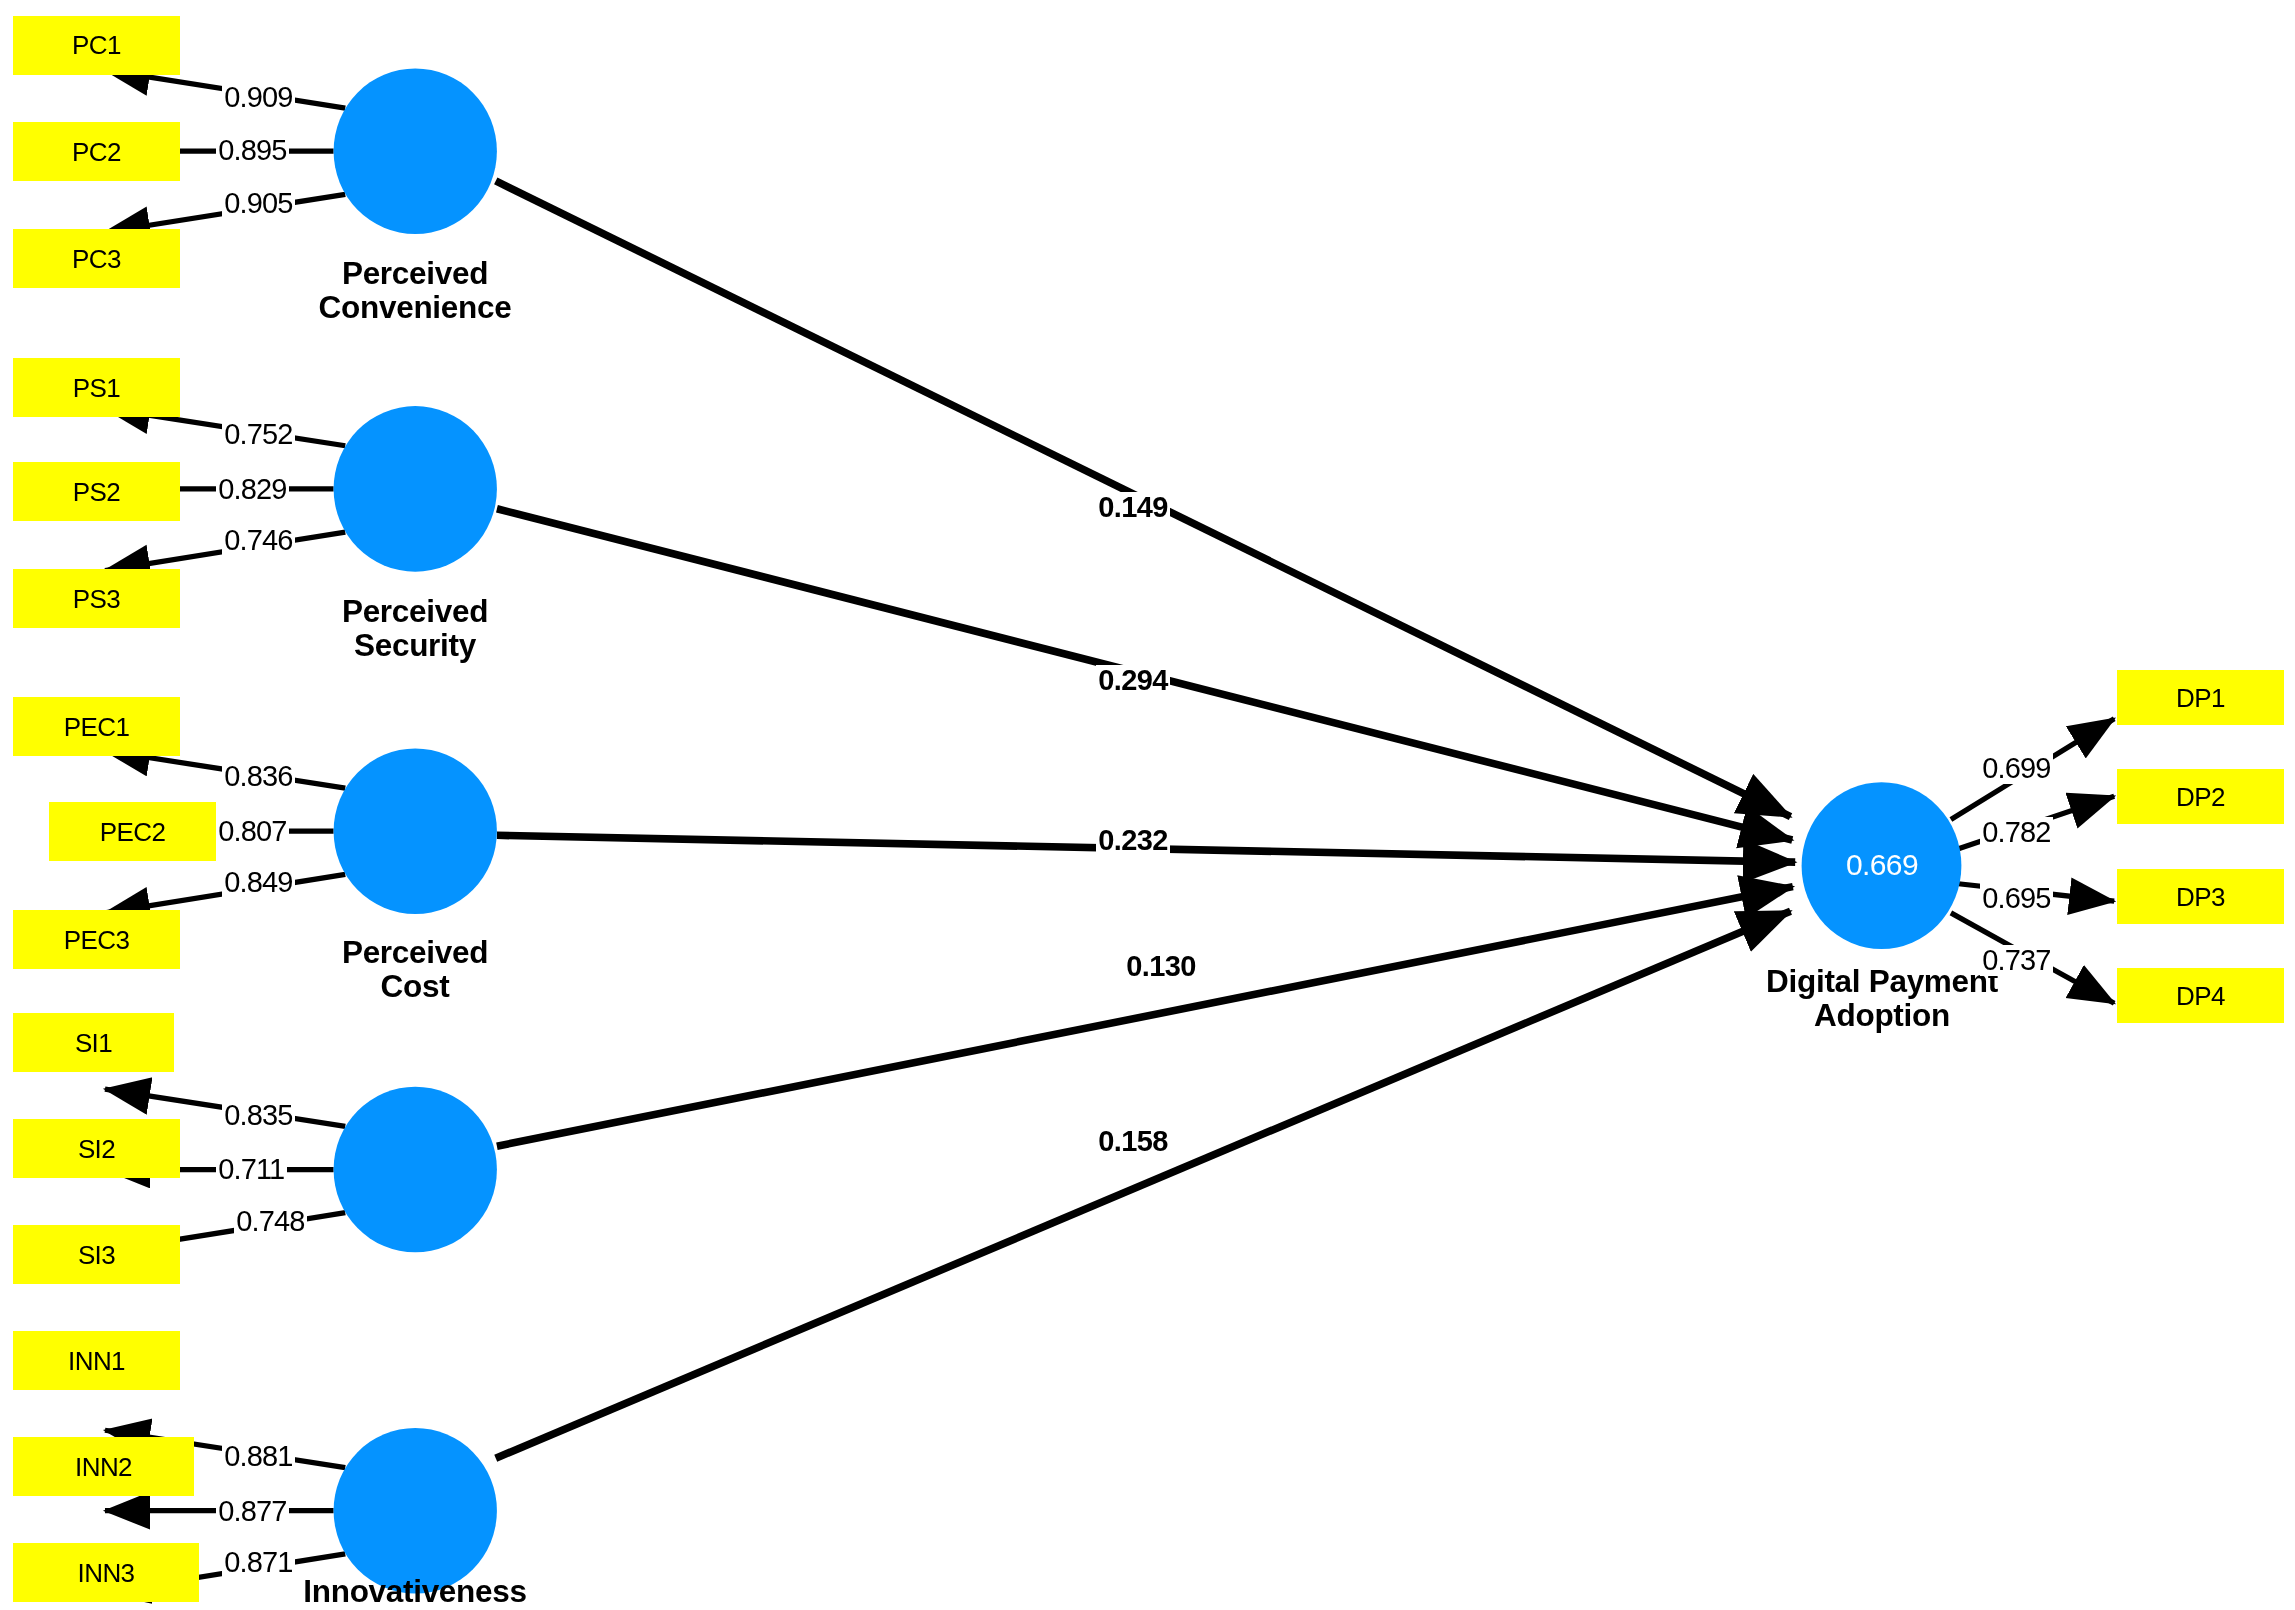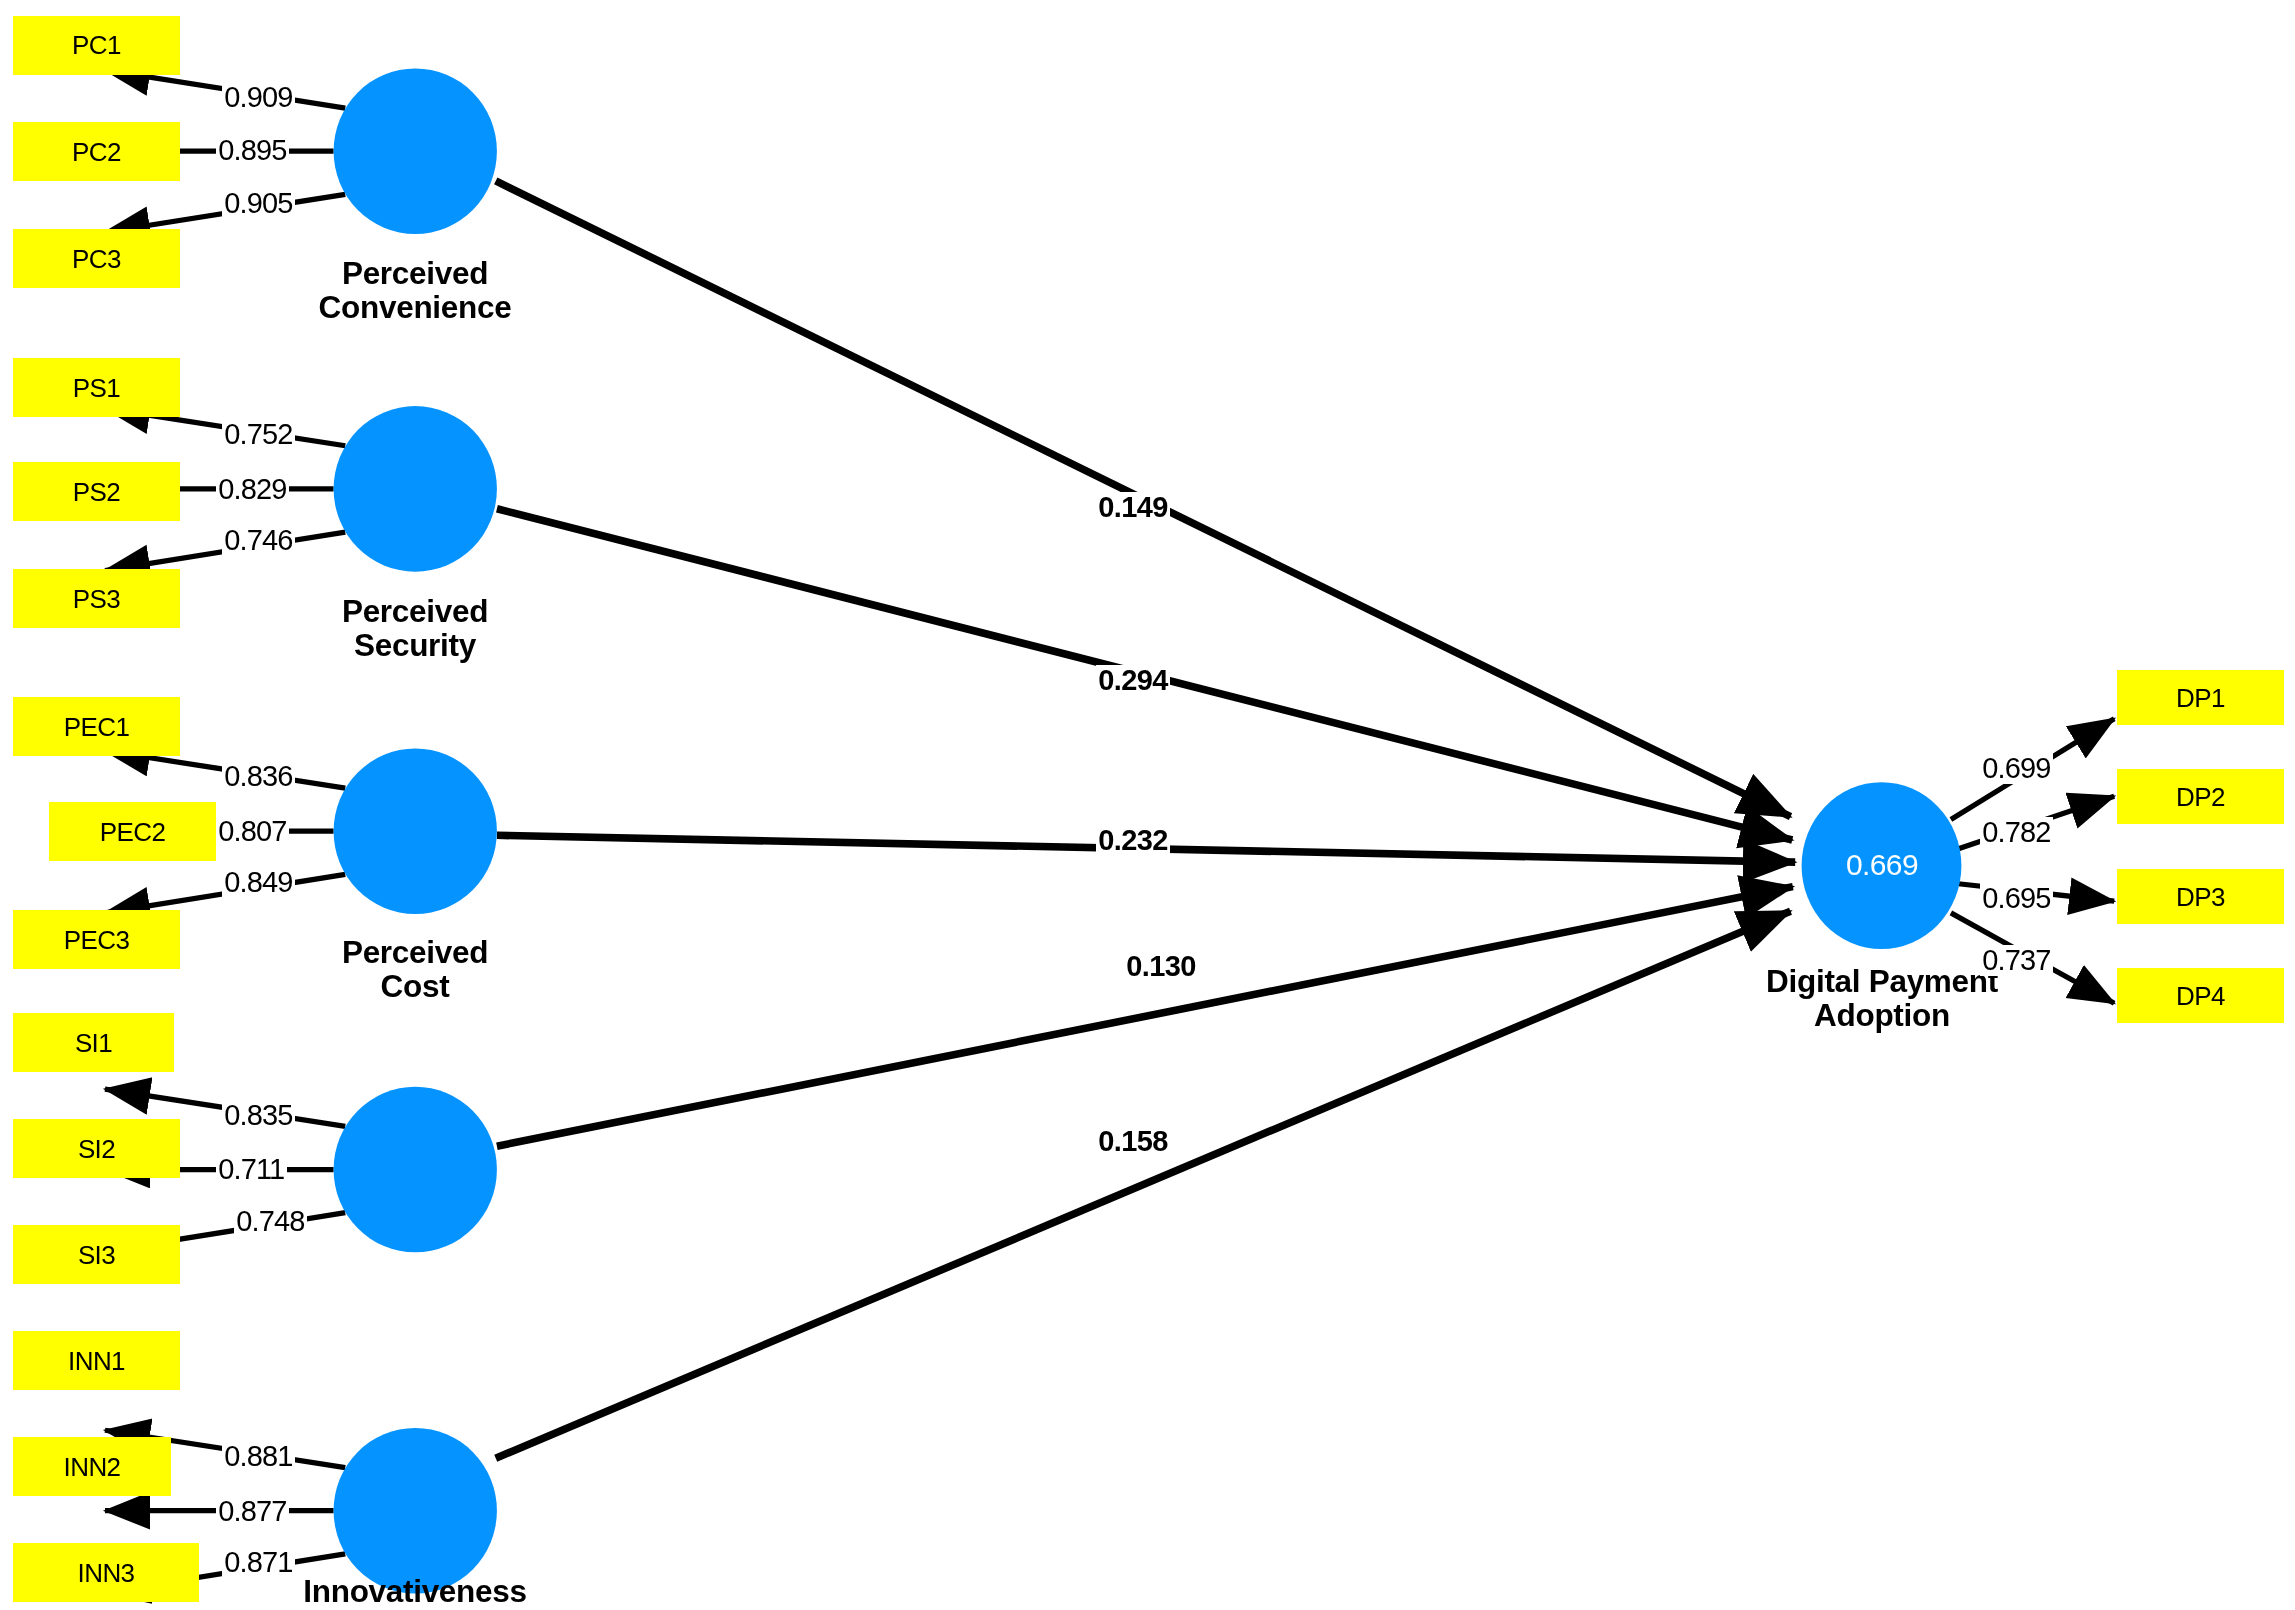--- a/index.html
+++ b/index.html
@@ -177,21 +177,21 @@
 
   <div class="ind-box" style="left:13px;  top:697px; width:167px; height:59px;">PEC1</div>
   <div class="ind-box" style="left:13px;  top:802px; width:167px; height:59px;margin-left:36px;">PEC2</div>
   <div class="ind-box" style="left:13px;  top:910px; width:167px; height:59px;">PEC3</div>
 
   <div class="ind-box" style="left:13px;  top:1013px; width:161px; height:59px;">SI1</div>
   <div class="ind-box" style="left:13px;  top:1119px; width:167px; height:59px;">SI2</div>
   <div class="ind-box" style="left:13px;  top:1225px; width:167px; height:59px;">SI3</div>
 
   <div class="ind-box" style="left:13px;  top:1331px; width:167px; height:59px;">INN1</div>
-  <div class="ind-box" style="left:13px;  top:1437px; width:158px; height:59px;">INN2</div>
+  <div class="ind-box" style="left:13px;  top:1437px; width:181px; height:59px;">INN2</div>
   <div class="ind-box" style="left:13px;  top:1543px; width:186px; height:59px;">INN3</div>
 
   <div class="ind-box" style="left:2117px; top:670px; width:167px; height:55px;">DP1</div>
   <div class="ind-box" style="left:2117px; top:769px; width:167px; height:55px;">DP2</div>
   <div class="ind-box" style="left:2117px; top:869px; width:167px; height:55px;">DP3</div>
   <div class="ind-box" style="left:2117px; top:968px; width:167px; height:55px;">DP4</div>
 
   <div class="r2-label" style="left:1803px; top:848px; width:158px;">0.669</div>
 
   <div class="construct-label" style="left:240px; top:257px;  width:350px;">Perceived

